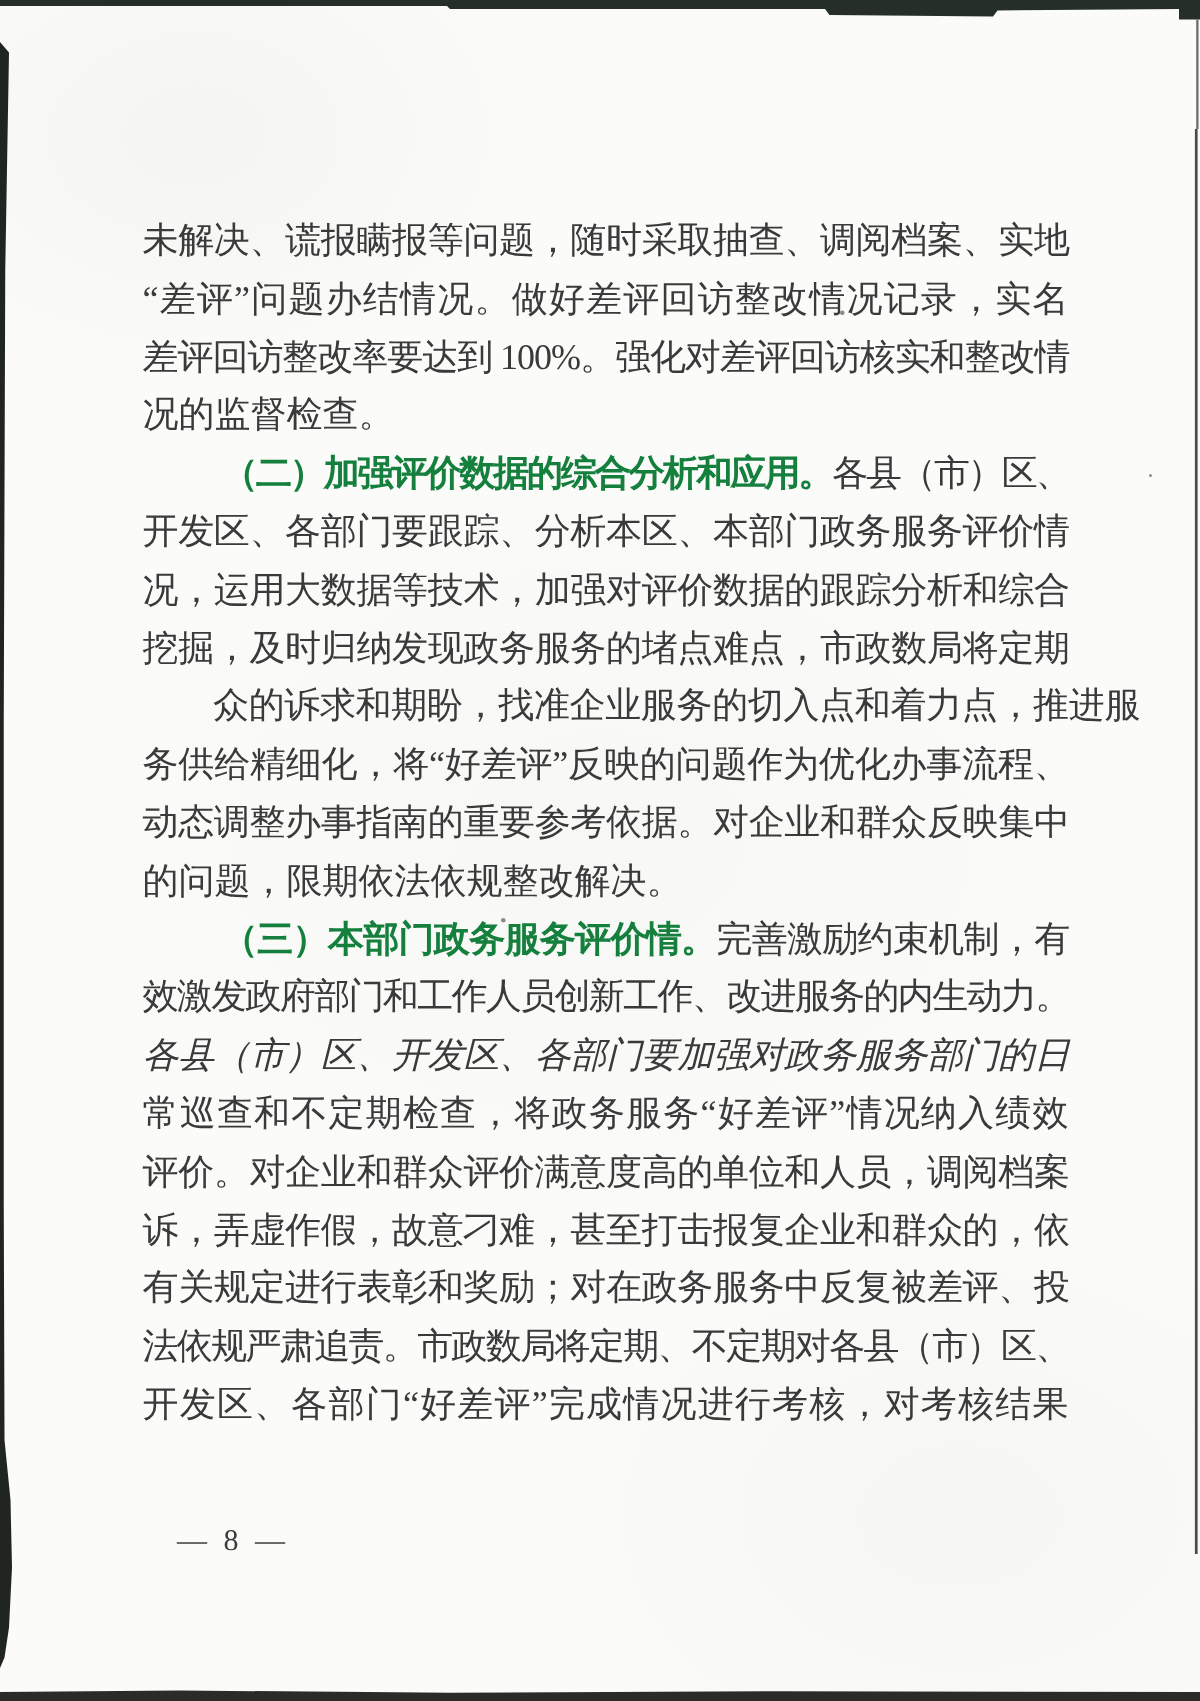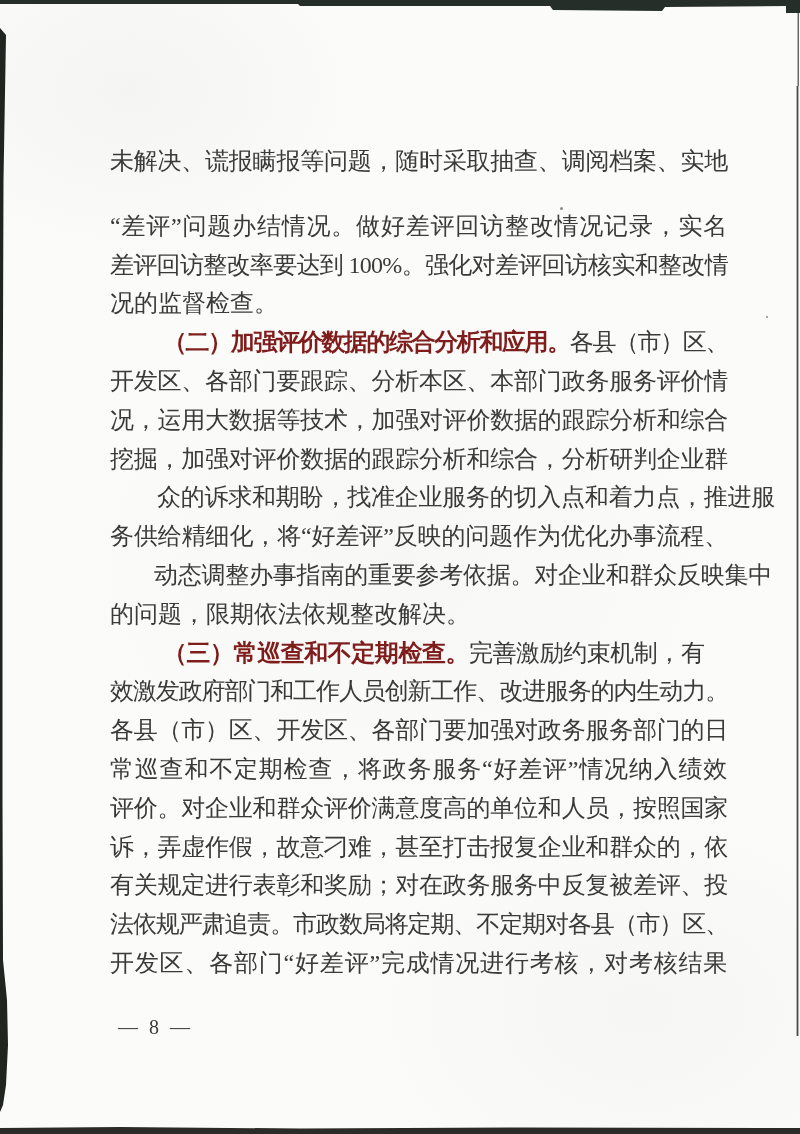--- a/index.html
+++ b/index.html
@@ -18,39 +18,39 @@
     position: absolute;
     inset: 0;
     background:
       radial-gradient(ellipse 340px 240px at 130px 90px, rgba(120,120,115,0.05), transparent 70%),
       radial-gradient(ellipse 420px 300px at 640px 1010px, rgba(120,120,115,0.04), transparent 70%),
       radial-gradient(ellipse 500px 380px at 400px 560px, rgba(140,140,135,0.03), transparent 75%),
       #fbfbf9;
   }
   .textblock {
     position: absolute;
-    left: 110px;
+    left: 95px;
     top: 142px;
     width: 618px;
     font-size: 24px;
     line-height: 38.8px;
     color: #3a3a3a;
     text-rendering: optimizeLegibility;
   }
   .line {
     height: 38.8px;
     white-space: nowrap;
     overflow: visible;
   }
   .line.indent {
     padding-left: 53px;
   }
   .heading {
     font-weight: 700;
-    color: #7f1d1d;
+    color: #15803d;
   }
   .pagenum {
     position: absolute;
     left: 118px;
     top: 1016px;
     font-size: 20px;
     letter-spacing: 3px;
     color: #3c3c3c;
   }
   .artifacts {
@@ -64,36 +64,36 @@
     border-radius: 50%;
   }
 </style>
 </head>
 <body>
 
 <div class="page"></div>
 
 <div class="textblock">
     <div class="line" style="letter-spacing: -0.23px;"><span class="line-inner"><span>未解决、谎报瞒报等问题，随时采取抽查、调阅档案、实地</span></span></div>
-    <div class="line" style="letter-spacing: 0.8px; margin-top: 26px;"><span class="line-inner"><span>“差评”问题办结情况。做好差评回访整改情况记录，实名</span></span></div>
+    <div class="line" style="letter-spacing: 0.8px;"><span class="line-inner"><span>“差评”问题办结情况。做好差评回访整改情况记录，实名</span></span></div>
     <div class="line" style="letter-spacing: -0.69px;"><span class="line-inner"><span>差评回访整改率要达到 100%。强化对差评回访核实和整改情</span></span></div>
     <div class="line"><span class="line-inner"><span>况的监督检查。</span></span></div>
     <div class="line indent" style="letter-spacing: -1.4px;"><span class="line-inner"><span class="heading">（二）加强评价数据的综合分析和应用。</span><span>各县（市）区、</span></span></div>
     <div class="line" style="letter-spacing: -0.23px;"><span class="line-inner"><span>开发区、各部门要跟踪、分析本区、本部门政务服务评价情</span></span></div>
     <div class="line" style="letter-spacing: -0.23px;"><span class="line-inner"><span>况，运用大数据等技术，加强对评价数据的跟踪分析和综合</span></span></div>
-    <div class="line" style="letter-spacing: -0.23px;"><span class="line-inner"><span>挖掘，加强对评价数据的跟踪分析和综合，分析研判企业群</span></span></div>
+    <div class="line" style="letter-spacing: -0.23px;"><span class="line-inner"><span>挖掘，及时归纳发现政务服务的堵点难点，市政数局将定期</span></span></div>
     <div class="line" style="letter-spacing: -0.23px; margin-left: 47px;"><span class="line-inner"><span>众的诉求和期盼，找准企业服务的切入点和着力点，推进服</span></span></div>
     <div class="line" style="letter-spacing: -0.12px;"><span class="line-inner"><span>务供给精细化，将“好差评”反映的问题作为优化办事流程、</span></span></div>
-    <div class="line" style="letter-spacing: -0.23px; margin-left: 44px;"><span class="line-inner"><span>动态调整办事指南的重要参考依据。对企业和群众反映集中</span></span></div>
+    <div class="line" style="letter-spacing: -0.23px;"><span class="line-inner"><span>动态调整办事指南的重要参考依据。对企业和群众反映集中</span></span></div>
     <div class="line"><span class="line-inner"><span>的问题，限期依法依规整改解决。</span></span></div>
-    <div class="line indent" style="letter-spacing: -0.46px;"><span class="line-inner"><span class="heading">（三）常巡查和不定期检查。</span><span>完善激励约束机制，有</span></span></div>
+    <div class="line indent" style="letter-spacing: -0.46px;"><span class="line-inner"><span class="heading">（三）本部门政务服务评价情。</span><span>完善激励约束机制，有</span></span></div>
     <div class="line" style="letter-spacing: -1.11px;"><span class="line-inner"><span>效激发政府部门和工作人员创新工作、改进服务的内生动力。</span></span></div>
-    <div class="line" style="letter-spacing: -0.23px;"><span class="line-inner"><span>各县（市）区、开发区、各部门要加强对政务服务部门的日</span></span></div>
+    <div class="line" style="letter-spacing: -0.23px; font-style: italic;"><span class="line-inner"><span>各县（市）区、开发区、各部门要加强对政务服务部门的日</span></span></div>
     <div class="line" style="letter-spacing: 0.8px;"><span class="line-inner"><span>常巡查和不定期检查，将政务服务“好差评”情况纳入绩效</span></span></div>
-    <div class="line" style="letter-spacing: -0.23px;"><span class="line-inner"><span>评价。对企业和群众评价满意度高的单位和人员，按照国家</span></span></div>
+    <div class="line" style="letter-spacing: -0.23px;"><span class="line-inner"><span>评价。对企业和群众评价满意度高的单位和人员，调阅档案</span></span></div>
     <div class="line" style="letter-spacing: -0.23px;"><span class="line-inner"><span>诉，弄虚作假，故意刁难，甚至打击报复企业和群众的，依</span></span></div>
     <div class="line" style="letter-spacing: -0.23px;"><span class="line-inner"><span>有关规定进行表彰和奖励；对在政务服务中反复被差评、投</span></span></div>
     <div class="line" style="letter-spacing: -1.11px;"><span class="line-inner"><span>法依规严肃追责。市政数局将定期、不定期对各县（市）区、</span></span></div>
     <div class="line" style="letter-spacing: 0.8px;"><span class="line-inner"><span>开发区、各部门“好差评”完成情况进行考核，对考核结果</span></span></div>
   </div>
 
 <div class="pagenum">— 8 —</div>
 
 <div class="speck" style="left:560px;top:207px;width:3px;height:3px;"></div>
 <div class="speck" style="left:334px;top:612px;width:3px;height:3px;"></div>

